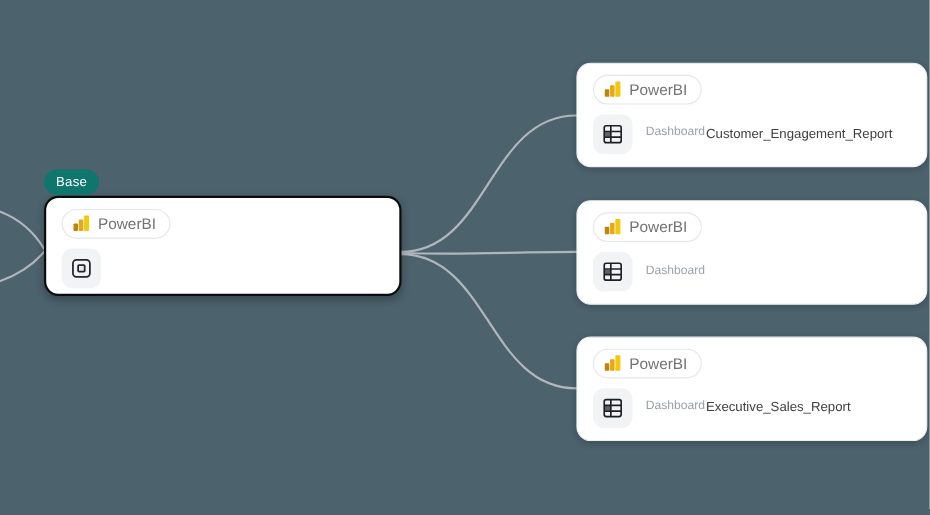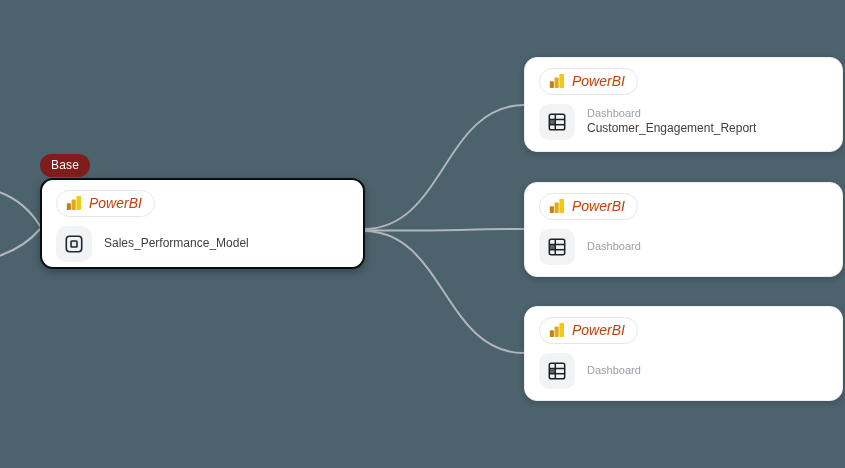--- a/index.html
+++ b/index.html
@@ -52,63 +52,62 @@
     border: 1px solid #eceef0;
     box-shadow: 0 2px 6px rgba(10,16,22,0.20);
   }
   .node.d0 { top: 57px; }
   .node.d1 { top: 182px; }
   .node.d2 { top: 306px; }
   .badge {
     position: absolute;
     left: -2px;
     top: -26px;
-    background: #7f1d1d;
+    background: #0f766e;
     color: #ffffff;
     font-size: 12px;
     font-weight: 500;
     line-height: 1;
     padding: 5px 11px 6px 11px;
     border-radius: 999px;
     letter-spacing: 0.2px;
   }
   .chip {
     display: inline-flex;
     align-items: center;
     gap: 7px;
     border: 1px solid #e4e7ea;
     border-radius: 999px;
     padding: 4px 12px 4px 9px;
     background: #ffffff;
   }
   .chip .chip-label {
     font-size: 14px;
-    color: #c2410c;
+    color: #737373;
     line-height: 1.2;
-    font-style: italic;
   }
   .asset-row {
     display: flex;
     align-items: center;
     gap: 12px;
     margin-top: 9px;
   }
   .icon-tile {
     width: 36px;
     height: 36px;
     border-radius: 10px;
     background: #f1f3f5;
     display: flex;
     align-items: center;
     justify-content: center;
     flex: 0 0 auto;
   }
   .asset-text {
     display: flex;
-    flex-direction: column;
+    flex-direction: row;
     gap: 1px;
     min-width: 0;
   }
   .asset-type {
     font-size: 11px;
     color: #9aa1aa;
     line-height: 1.2;
   }
   .asset-title {
     font-size: 12px;
@@ -142,21 +141,20 @@
       <span class="chip-label">PowerBI</span>
     </div>
     <div class="asset-row">
       <div class="icon-tile">
         <svg width="20" height="20" viewBox="0 0 20 20" fill="none" stroke="#23272e" stroke-width="1.6">
           <rect x="2.3" y="2.3" width="15.4" height="15.4" rx="3.2"></rect>
           <rect x="7" y="7" width="6" height="6" rx="0.8" fill="#e6e9ec"></rect>
         </svg>
       </div>
       <div class="asset-text">
-        <span class="asset-title">Sales_Performance_Model</span>
       </div>
     </div>
   </div>
 
   <div class="node downstream d0">
     <div class="chip">
       <svg width="16" height="16" viewBox="0 0 16 16">
         <rect x="0.8" y="8.2" width="4.1" height="6.8" rx="0.7" fill="#bd850d"></rect>
         <rect x="5.6" y="4.6" width="4.1" height="10.4" rx="0.7" fill="#e5a816"></rect>
         <rect x="10.4" y="1" width="4.6" height="14" rx="0.7" fill="#f2c811"></rect>
@@ -219,17 +217,18 @@
         <svg width="20" height="20" viewBox="0 0 20 20" fill="none" stroke="#1d2126" stroke-width="1.5">
           <rect x="2.8" y="8.1" width="5.2" height="4" fill="#5c636c" stroke="none"></rect>
           <rect x="2.3" y="2.3" width="15.4" height="15.4" rx="1.8"></rect>
           <line x1="8.3" y1="2.3" x2="8.3" y2="17.7"></line>
           <line x1="2.3" y1="7.5" x2="17.7" y2="7.5"></line>
           <line x1="2.3" y1="12.7" x2="17.7" y2="12.7"></line>
         </svg>
       </div>
       <div class="asset-text">
         <span class="asset-type">Dashboard</span>
+        <span class="asset-title">Executive_Sales_Report</span>
       </div>
     </div>
   </div>
 
 </div>
 
 </body></html>

